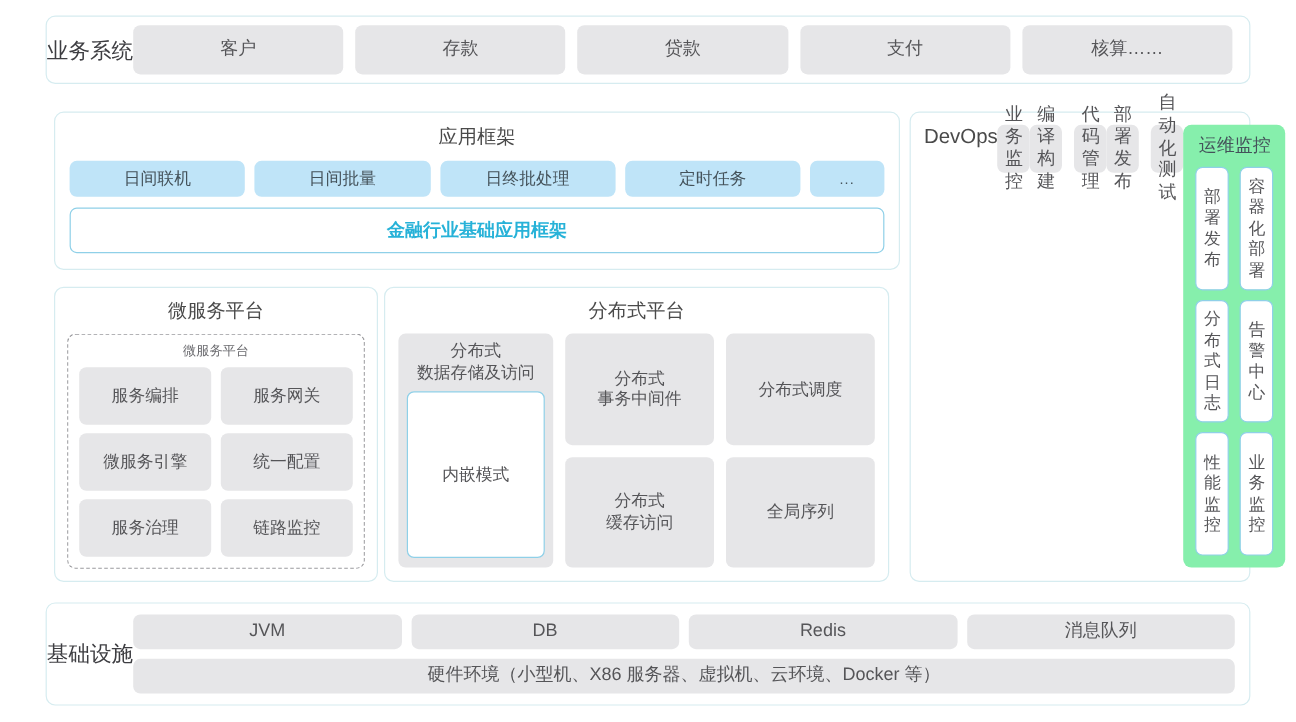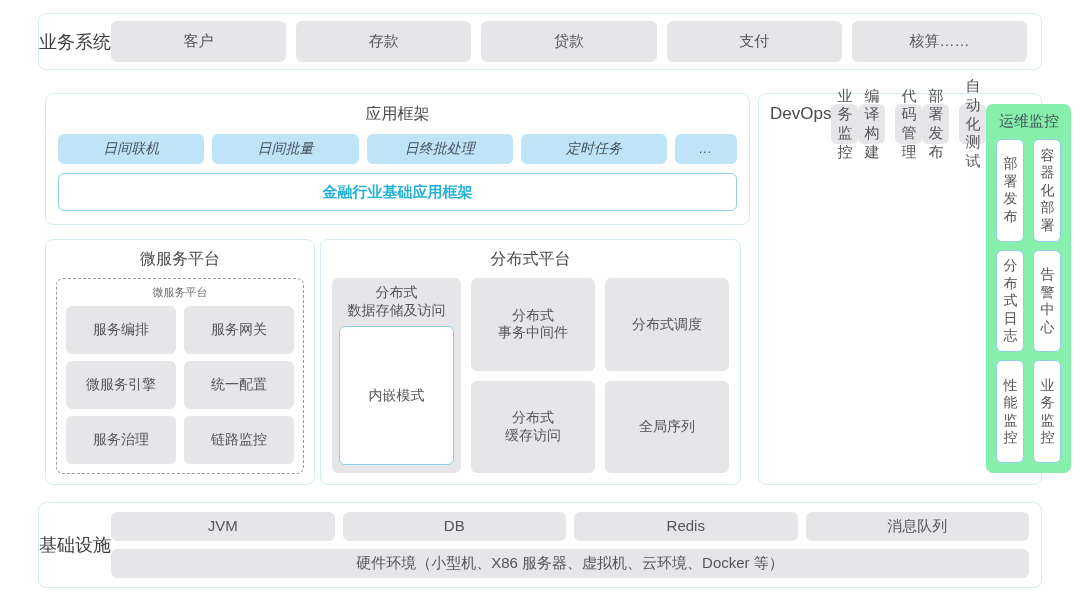--- a/index.html
+++ b/index.html
@@ -61,21 +61,21 @@
   #business-row .chips { flex: 1; display: flex; gap: 10px; }
   #business-row .chips .chip { flex: 1; height: 41px; }
 
   
   #app-framework {
     position: absolute; left: 45px; top: 93px;
     width: 705px; height: 132px;
     padding: 10px 12px 12px;
   }
   #app-framework .sec-title { margin-bottom: 9px; }
-  #app-framework .af-chips { display: flex; gap: 8px; margin-bottom: 9px; font-style: italic; }
+  #app-framework .af-chips { display: flex; gap: 8px; margin-bottom: 9px; }
   #app-framework .af-chips .chip { height: 30px; font-size: 14px; }
   #app-framework .af-chips .chip.c0,
   #app-framework .af-chips .chip.c1,
   #app-framework .af-chips .chip.c2,
   #app-framework .af-chips .chip.c3 { flex: 1; }
   #app-framework .af-chips .chip.c4 { width: 62px; flex: none; font-size: 12px; letter-spacing:1px;}
   #app-framework .af-banner {
     height: 38px;
     border: 1px solid #8fd0e8;
     border-radius: 6px;

